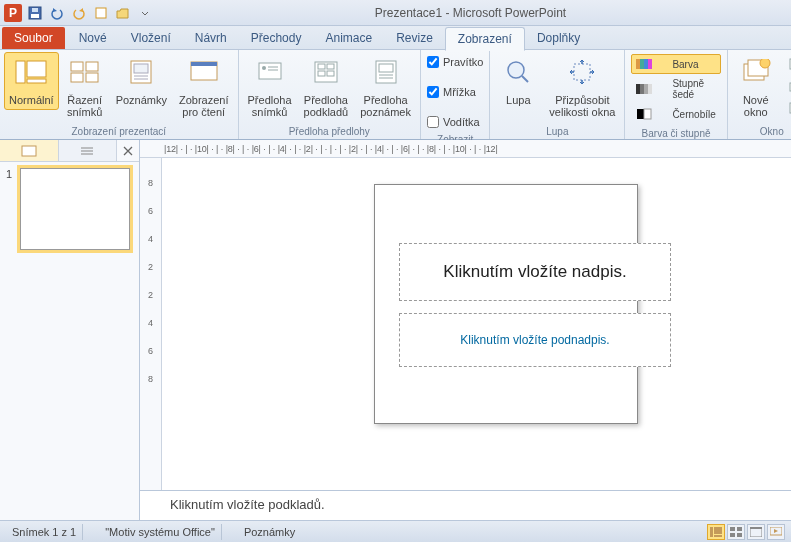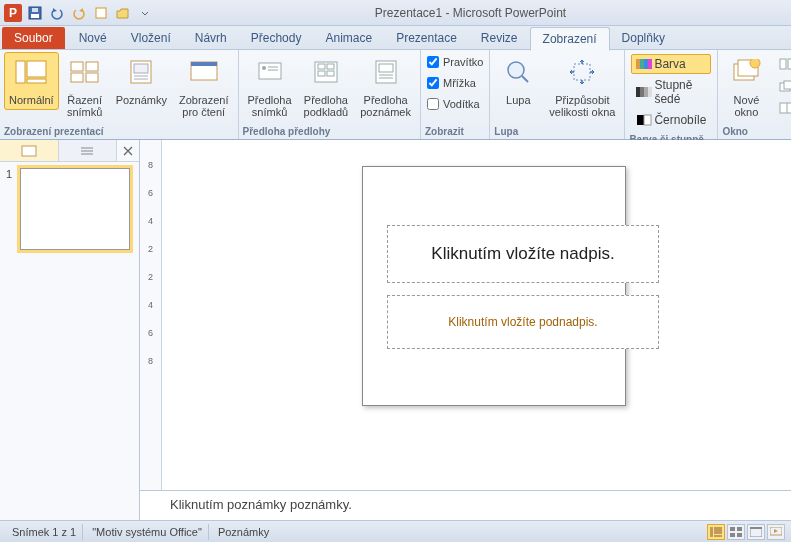--- a/index.html
+++ b/index.html
@@ -15,30 +15,30 @@
   
   .ribbon-tabs { height: 24px; background: linear-gradient(#e6ecf4,#dce5f0); display: flex; align-items: center; border-bottom: 1px solid #b9c7da; padding-left: 2px; }
   .tab { padding: 4px 12px 4px; font-size: 12px; color: #3b5a82; cursor: default; }
   .tab.file { background: #d24726; color: #fff; border-radius: 2px 2px 0 0; margin-right: 2px; }
   .tab.active { background: #f5f8fb; border: 1px solid #b9c7da; border-bottom: 1px solid #f5f8fb; border-radius: 3px 3px 0 0; position: relative; top: 1px; }
 
   
   .ribbon { height: 90px; background: linear-gradient(#f5f8fb,#e8eef6); border-bottom: 1px solid #9fb3cc; display: flex; }
   .group { border-right: 1px solid #c5d1e0; display: flex; flex-direction: column; padding: 2px 4px 0; }
   .group-body { flex: 1; display: flex; align-items: flex-start; gap: 2px; }
-  .group-label { text-align: left; font-size: 10px; color: #6a7a8f; padding: 2px 0; font-weight: bold; }
+  .group-label { text-align: center; font-size: 10px; color: #6a7a8f; padding: 2px 0; }
   .rb-btn { display: flex; flex-direction: column; align-items: center; justify-content: flex-start; padding: 3px 4px; gap: 6px; border: 1px solid transparent; border-radius: 3px; text-align: center; min-width: 48px; }
   .rb-btn.sel { background: #fee287; border-color: #e0a82d; }
   .rb-ico { width: 32px; height: 32px; display: flex; align-items: center; justify-content: center; }
   .rb-lbl { font-size: 11px; color: #444; line-height: 1.1; }
-  .chk-stack { display: flex; flex-direction: column; gap: 9px; padding: 4px 2px; }
+  .chk-stack { display: flex; flex-direction: column; gap: 18px; padding: 4px 2px; }
   .chk { display: flex; align-items: center; gap: 4px; font-size: 11px; }
   .chk input { width: 12px; height: 12px; }
   .mini-stack { display: flex; flex-direction: column; gap: 2px; padding: 2px; }
-  .mini-btn { display: flex; align-items: center; gap: 2px; padding: 1px 4px; border: 1px solid transparent; border-radius: 2px; font-size: 12px; }
+  .mini-btn { display: flex; align-items: center; gap: 20px; padding: 1px 4px; border: 1px solid transparent; border-radius: 2px; font-size: 10px; }
   .mini-btn.sel { background: #fee287; border-color: #e0a82d; }
   .mini-ico { width: 16px; height: 16px; display: flex; align-items: center; justify-content: center; }
 
   
   .workspace { display: flex; height: 380px; }
   .thumb-pane { width: 140px; border-right: 1px solid #b9c7da; background: #f7f9fc; display: flex; flex-direction: column; }
   .thumb-tabs { height: 22px; display: flex; border-bottom: 1px solid #cbd4e1; }
   .thumb-tab { flex: 1; display: flex; align-items: center; justify-content: center; border-right: 1px solid #cbd4e1; background: #eef2f8; }
   .thumb-tab.active { background: #fdf3d0; }
   .thumb-close { width: 22px; display: flex; align-items: center; justify-content: center; }
@@ -48,31 +48,31 @@
   .thumb-slide { width: 110px; height: 82px; background: #fff; border: 1px solid #999; box-shadow: 0 0 0 3px #fbd87a; }
 
   .editor { flex: 1; display: flex; flex-direction: column; background: #fff; }
   .h-ruler { height: 18px; border-bottom: 1px solid #cbd4e1; background: #f7f9fc; display: flex; align-items: center; padding-left: 24px; font-size: 9px; color: #666; overflow: hidden; white-space: nowrap; letter-spacing: -0.2px; }
   .edit-body { flex: 1; display: flex; }
   .v-ruler { width: 22px; border-right: 1px solid #cbd4e1; background: #f7f9fc; display: flex; flex-direction: column; align-items: center; padding-top: 20px; font-size: 9px; color: #666; gap: 18px; }
   .canvas-wrap { flex: 1; position: relative; background: #fff; overflow: auto; }
   .grid-bg { position: absolute; left: 30px; top: 18px; width: 330px; height: 250px;
     background-image: radial-gradient(circle, #777 0.6px, transparent 0.6px);
     background-size: 10px 10px; }
-  .slide { position: absolute; left: 200px; top: 26px; width: 264px; height: 240px; background: #fff; border: 1px solid #888; box-shadow: 2px 2px 5px rgba(0,0,0,0.25);
+  .slide { position: absolute; left: 212px; top: 26px; width: 264px; height: 240px; background: #fff; border: 1px solid #888; box-shadow: 2px 2px 5px rgba(0,0,0,0.25);
     background-image: radial-gradient(circle, #888 0.6px, transparent 0.6px);
     background-size: 10px 10px; padding-left: 16px; }
   .ph { position: absolute; border: 1px dashed #999; background: #fff; display: flex; align-items: center; justify-content: center; }
   .ph-title { left: 24px; top: 58px; width: 272px; height: 58px; font-size: 17px; color: #222; }
-  .ph-sub { left: 24px; top: 128px; width: 272px; height: 54px; font-size: 12px; color: #a16207; }
+  .ph-sub { left: 24px; top: 128px; width: 272px; height: 54px; font-size: 12px; color: #0369a1; }
 
   .notes { height: 30px; border-top: 1px solid #b9c7da; background: #fff; padding: 6px 30px; font-size: 13px; color: #444; }
 
   
-  .statusbar { height: 22px; background: linear-gradient(#e6ecf4,#d3ddeb); border-top: 1px solid #b9c7da; display: flex; align-items: center; font-size: 11px; color: #444; padding: 0 6px; gap: 3px; }
+  .statusbar { height: 22px; background: linear-gradient(#e6ecf4,#d3ddeb); border-top: 1px solid #b9c7da; display: flex; align-items: center; font-size: 11px; color: #444; padding: 0 6px; gap: 16px; }
   .status-seg { padding: 0 6px; border-right: 1px solid #b8c5d6; height: 16px; display: flex; align-items: center; }
   .spacer { flex: 1; }
   .view-btns { display: flex; gap: 2px; }
   .vbtn { width: 18px; height: 16px; border: 1px solid #b7c3d4; background: #eef2f8; display: flex; align-items: center; justify-content: center; }
   .vbtn.sel { background: #fee287; border-color: #e0a82d; }
   .zoom { display: flex; align-items: center; gap: 4px; }
   .zoom-track { width: 80px; height: 4px; background: #c8d2e0; position: relative; border-radius: 2px; }
   .zoom-thumb { position: absolute; left: 30px; top: -3px; width: 8px; height: 10px; background: #eef2f8; border: 1px solid #8a9ab0; }
   .zoom-btn { width: 14px; height: 14px; border: 1px solid #b7c3d4; background: #eef2f8; display: flex; align-items: center; justify-content: center; font-size: 10px; }
 
@@ -122,21 +122,20 @@
   <div class="title-text">Prezentace1 - Microsoft PowerPoint</div>
 </div>
 
 <div class="ribbon-tabs">
   <div class="tab file">Soubor</div>
   <div class="tab">Nové</div>
   <div class="tab">Vložení</div>
   <div class="tab">Návrh</div>
   <div class="tab">Přechody</div>
   <div class="tab">Animace</div>
-  <div class="tab">Prezentace</div>
   <div class="tab">Revize</div>
   <div class="tab active">Zobrazení</div>
   <div class="tab">Doplňky</div>
 </div>
 
 <div class="ribbon">
 
   <div class="group">
     <div class="group-body">
       <div class="rb-btn sel">
@@ -381,20 +380,21 @@
     </div>
     <div class="thumb-list">
       <div class="thumb-item">
         <div class="thumb-num">1</div>
         <div class="thumb-slide"></div>
       </div>
     </div>
   </div>
 
   <div class="editor">
+    <div class="h-ruler">|12| · | · |10| · | · |8| · | · |6| · | · |4| · | · |2| · | · | · | · |2| · | · |4| · | · |6| · | · |8| · | · |10| · | · |12|</div>
     <div class="edit-body">
       <div class="v-ruler">
         <span>8</span>
         <span>6</span>
         <span>4</span>
         <span>2</span>
         <span>2</span>
         <span>4</span>
         <span>6</span>
         <span>8</span>
@@ -405,21 +405,21 @@
           <div class="ph ph-title">
             <span>Kliknutím vložíte nadpis.</span>
           </div>
           <div class="ph ph-sub">
             <span>Kliknutím vložíte podnadpis.</span>
           </div>
         </div>
       </div>
     </div>
     <div class="notes">
-      <span>Kliknutím poznámky poznámky.</span>
+      <span>Kliknutím vložíte podkladů.</span>
     </div>
   </div>
 </div>
 
 <div class="statusbar">
   <div class="status-seg">Snímek 1 z 1</div>
   <div class="status-seg">"Motiv systému Office"</div>
   <div class="status-seg" style="border:none">Poznámky</div>
   <div class="spacer"></div>
   <div class="view-btns">

